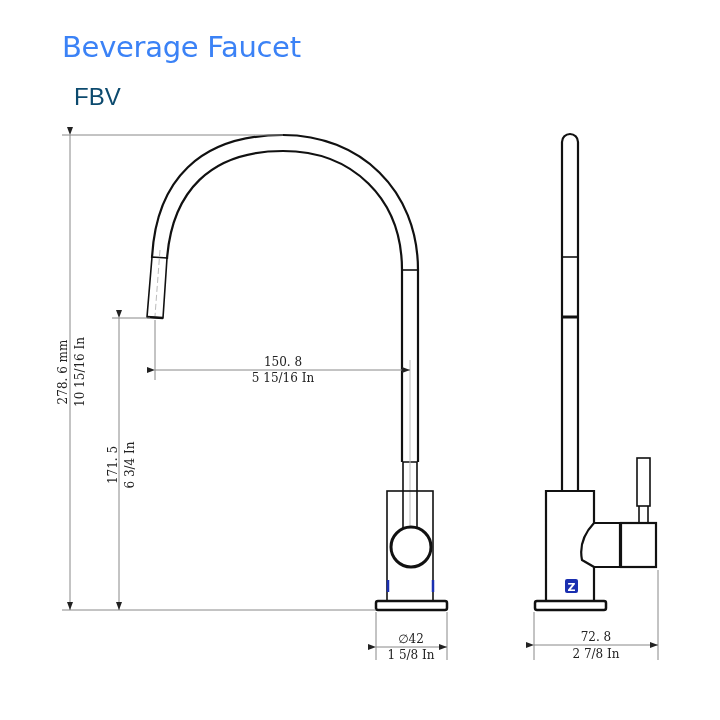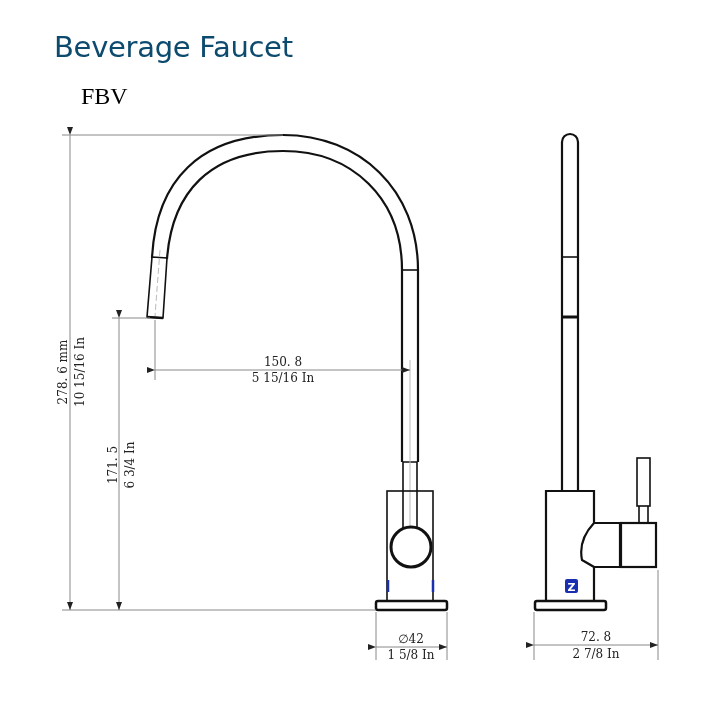--- a/index.html
+++ b/index.html
@@ -1,24 +1,24 @@
 <!DOCTYPE html>
 <html><head>
   <meta charset="utf-8">
   <style>
     html, body { margin: 0; padding: 0; background: #ffffff; }
     body { width: 720px; height: 720px; position: relative; overflow: hidden; }
     .title {
-      position: absolute; left: 54px; top: 30px;
+      position: absolute; left: 62px; top: 30px;
       font-family: "DejaVu Sans", sans-serif; font-size: 29px; font-weight: normal;
-      color: #0c4a6e; letter-spacing: -0.3px;
+      color: #3b82f6; letter-spacing: -0.3px;
     }
     .subtitle {
-      position: absolute; left: 81px; top: 83px;
-      font-family: Liberation Serif, serif; font-size: 24px; color: #000000;
+      position: absolute; left: 74px; top: 83px;
+      font-family: Liberation Sans, sans-serif; font-size: 24px; color: #0c4a6e;
     }
     svg { position: absolute; left: 0; top: 0; }
     .dim { font-family: "DejaVu Serif", serif; font-size: 12px; fill: #222; }
     .thin { stroke: #888; stroke-width: 1; fill: none; }
     .thick { stroke: #111; stroke-width: 2.2; fill: none; }
     .med { stroke: #111; stroke-width: 1.6; fill: none; }
   </style>
 </head>
 <body>
 

